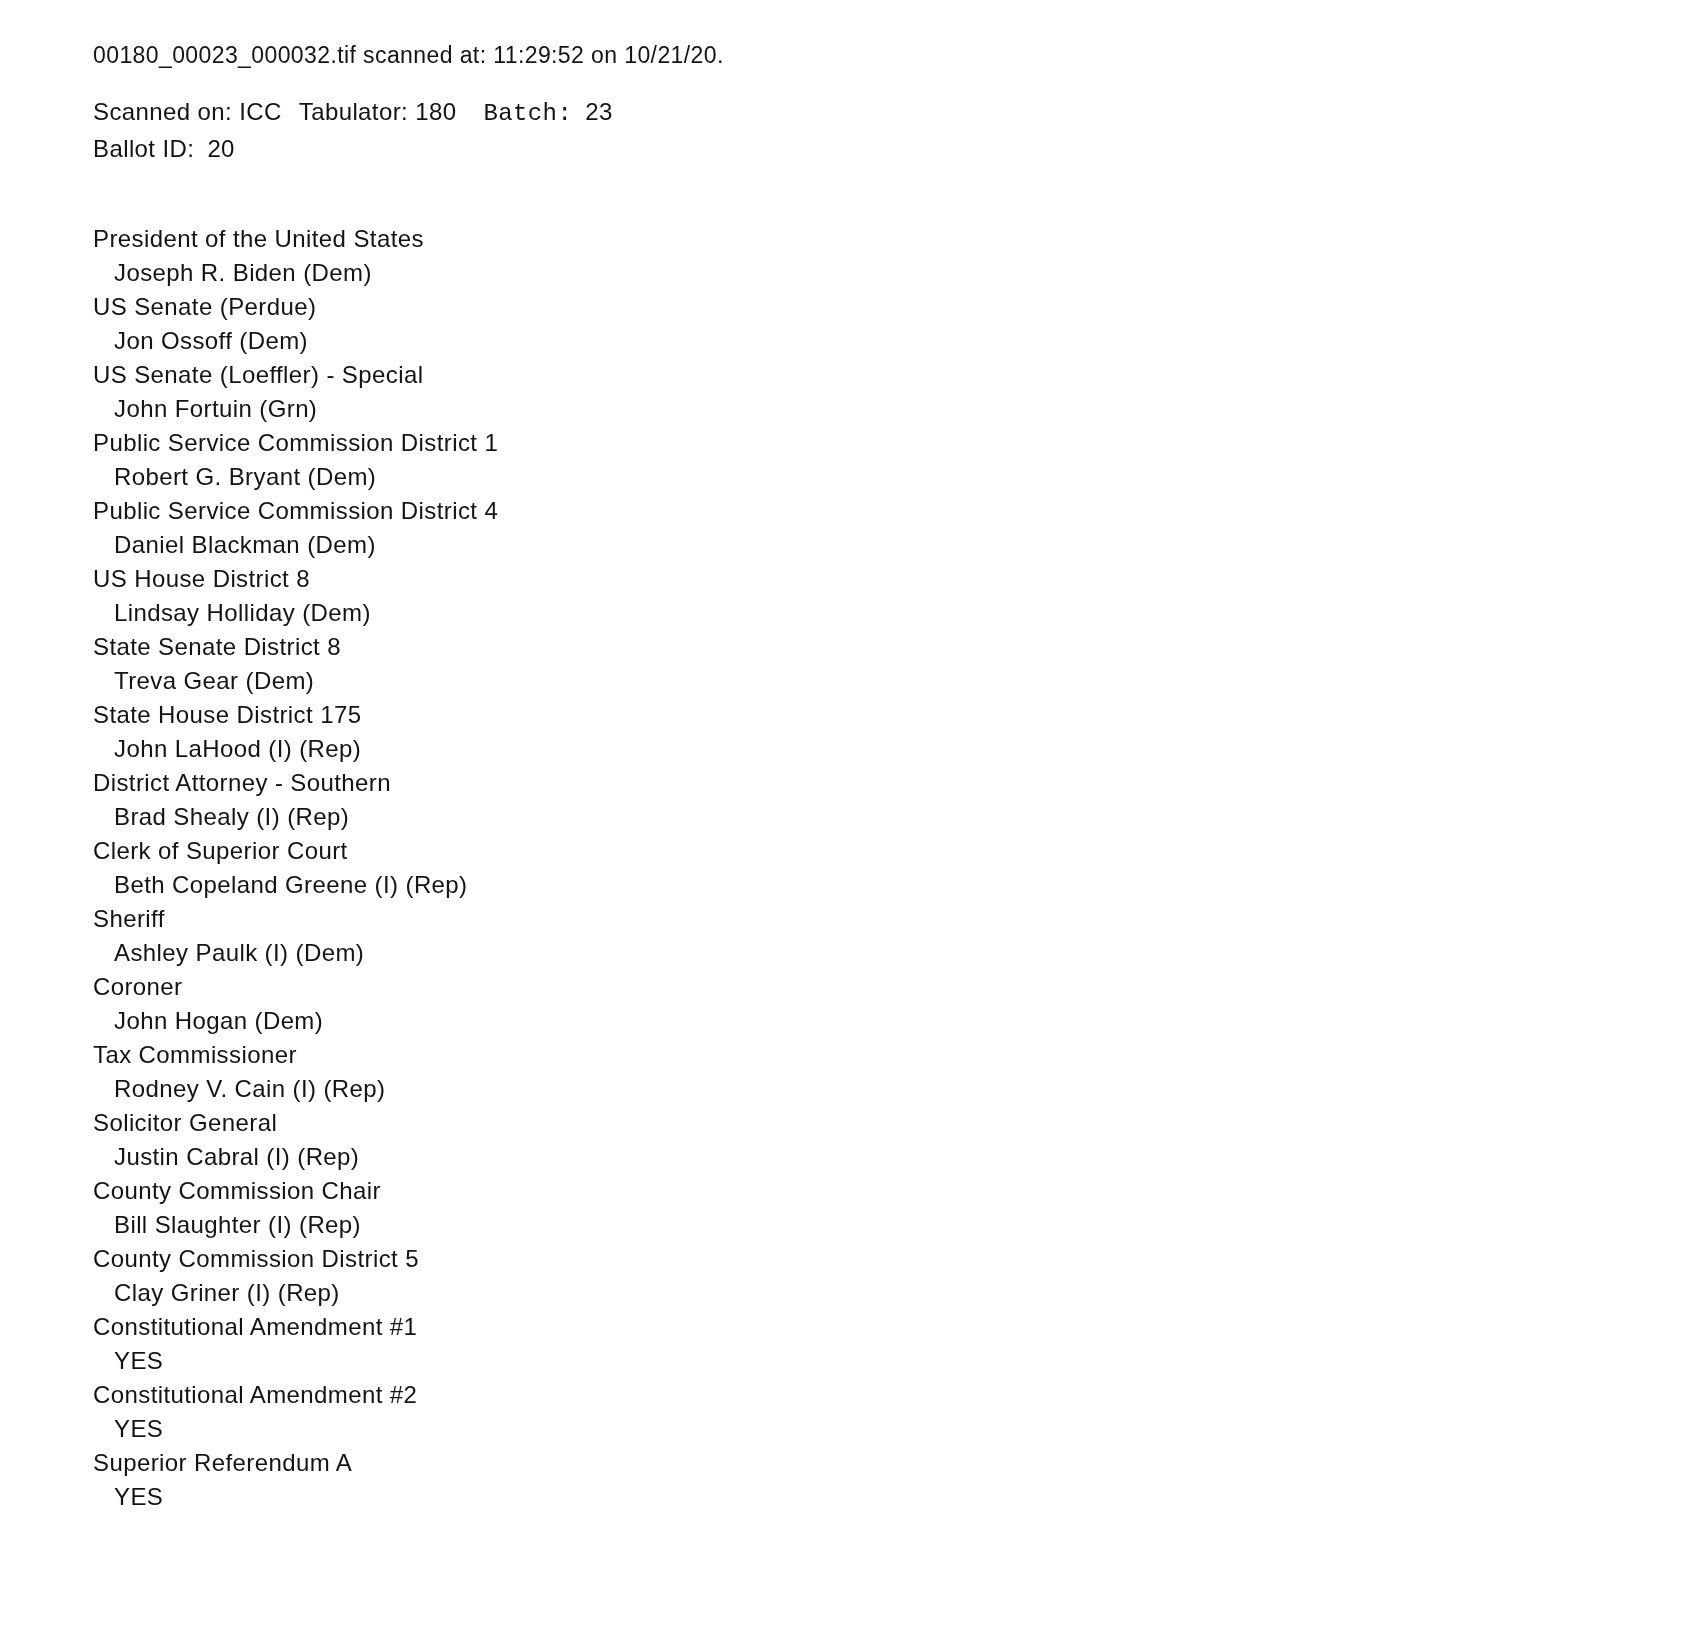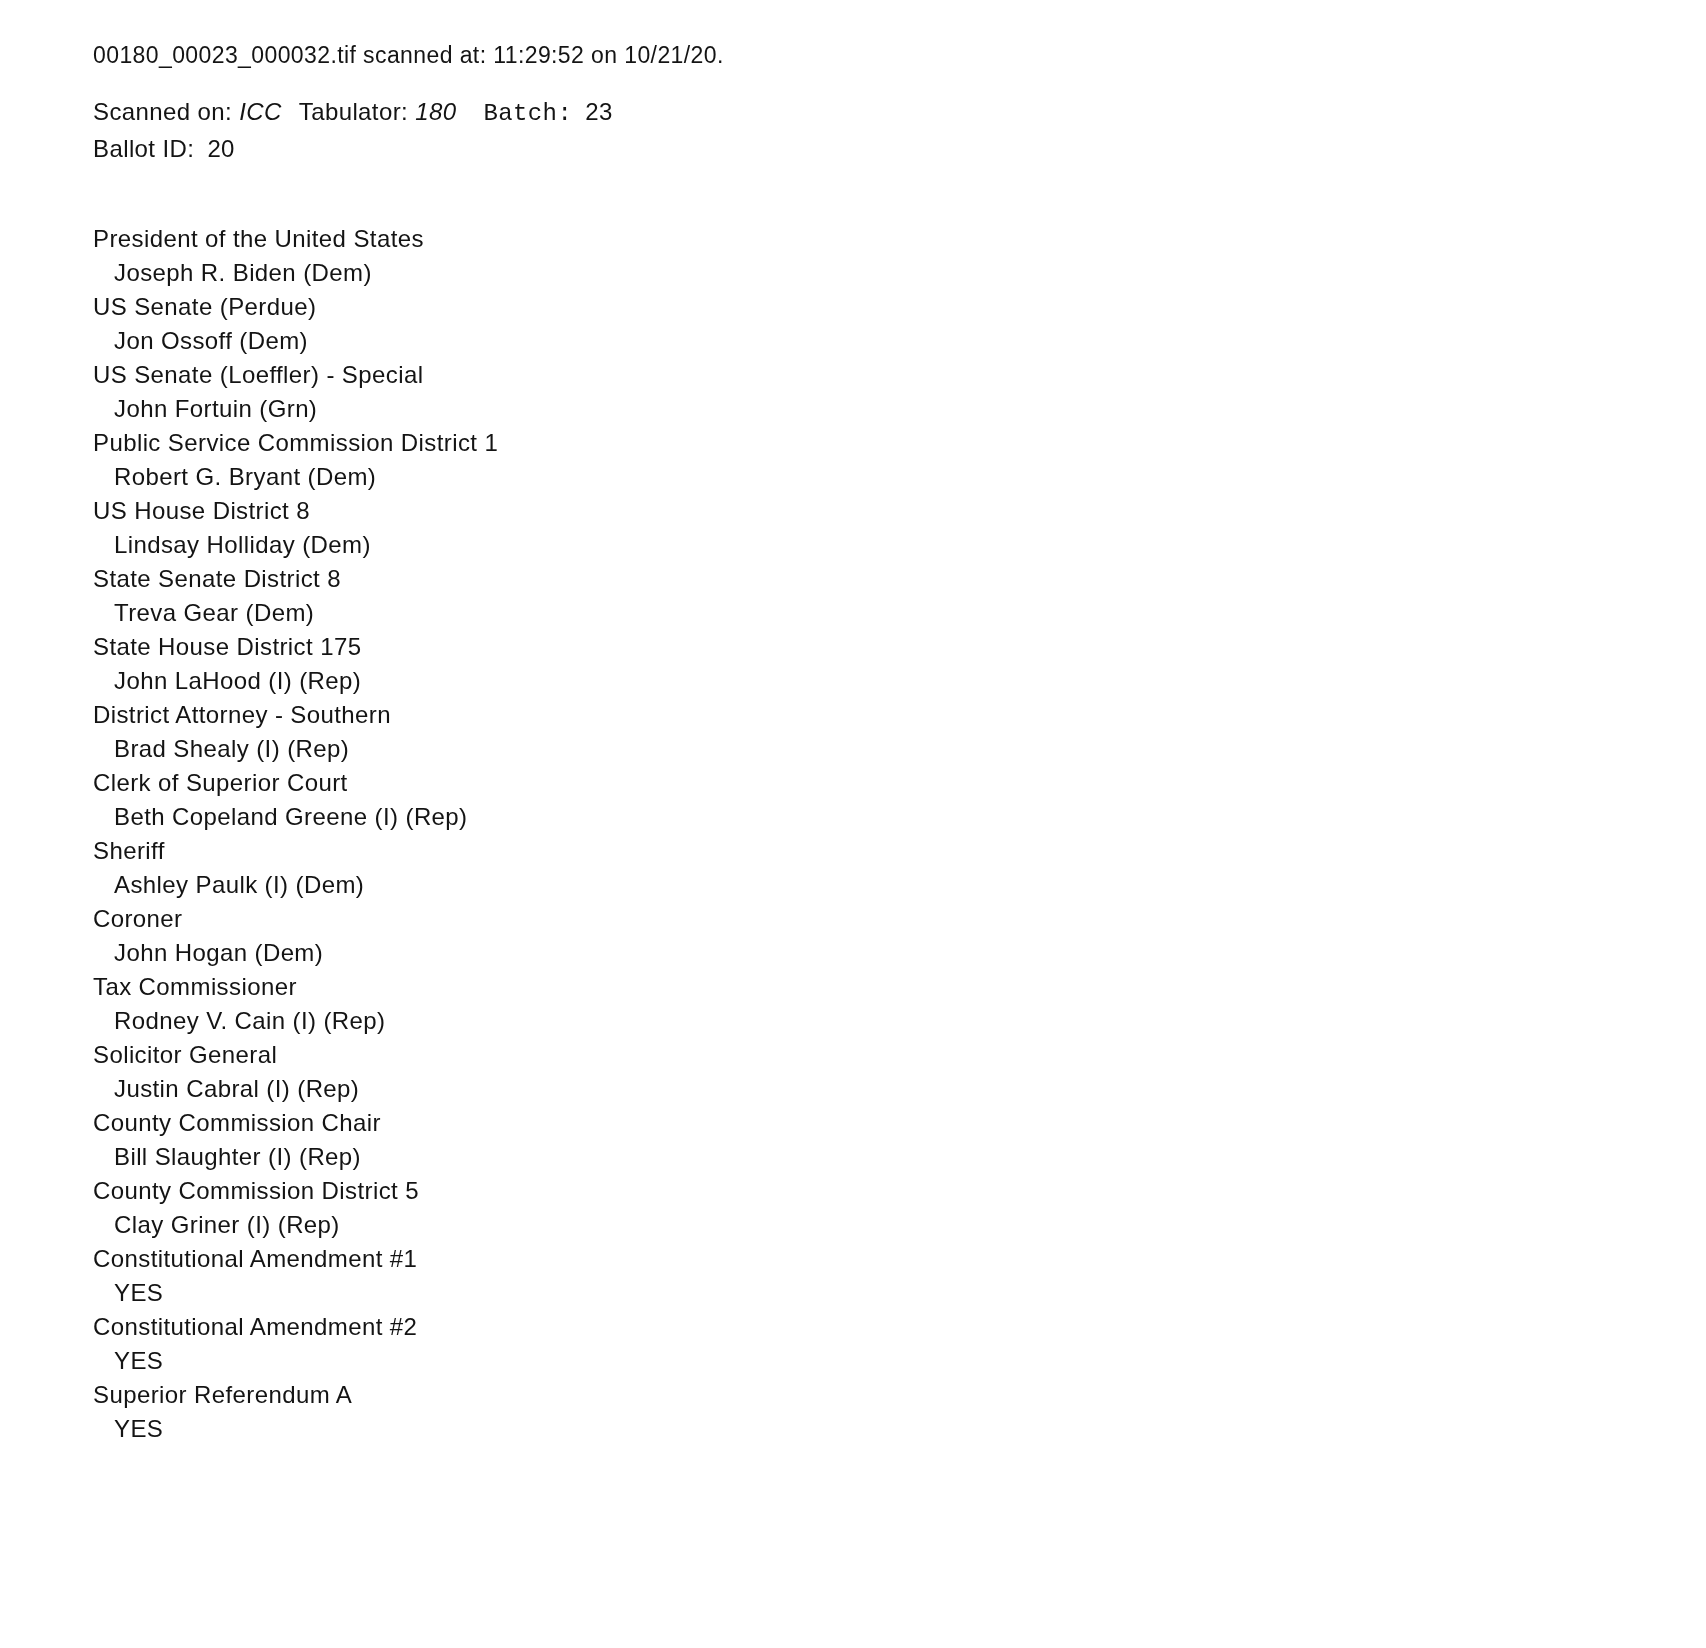--- a/index.html
+++ b/index.html
@@ -23,21 +23,21 @@
     font-size: 23px;
     line-height: 34px;
     margin-bottom: 22px;
     white-space: nowrap;
   }
   .scan-line {
     line-height: 35px;
     white-space: nowrap;
   }
   
-  .sv  { margin-left: 7px; font-style: italic; }
+  .sv  { margin-left: 7px; }
   
   .sv2 { margin-left: 13px; }
   
   .grp { margin-left: 17px; }
   
   .grp2 { margin-left: 27px; font-family: Liberation Mono, monospace; }
 
   .contest-list {
     margin-top: 56px;
   }
@@ -71,20 +71,24 @@
         <div class="contest-title">US Senate (Perdue)</div>
         <div class="contest-selection">Jon Ossoff (Dem)</div>
       </div>
       <div class="contest-row">
         <div class="contest-title">US Senate (Loeffler) - Special</div>
         <div class="contest-selection">John Fortuin (Grn)</div>
       </div>
       <div class="contest-row">
         <div class="contest-title">Public Service Commission District 1</div>
         <div class="contest-selection">Robert G. Bryant (Dem)</div>
+      </div>
+      <div class="contest-row">
+        <div class="contest-title">Public Service Commission District 4</div>
+        <div class="contest-selection">Daniel Blackman (Dem)</div>
       </div>
       <div class="contest-row">
         <div class="contest-title">US House District 8</div>
         <div class="contest-selection">Lindsay Holliday (Dem)</div>
       </div>
       <div class="contest-row">
         <div class="contest-title">State Senate District 8</div>
         <div class="contest-selection">Treva Gear (Dem)</div>
       </div>
       <div class="contest-row">

